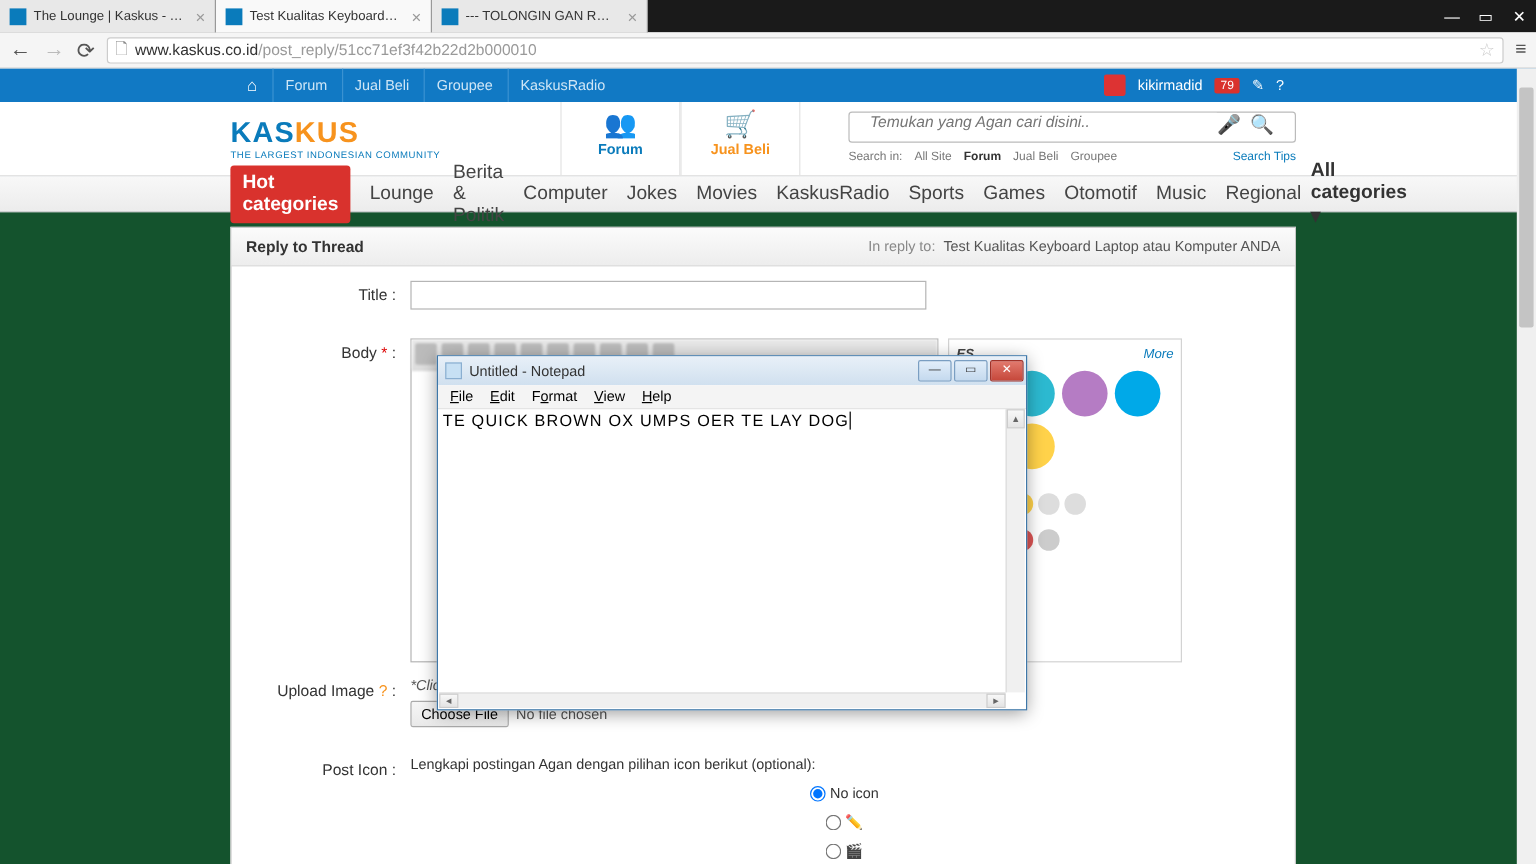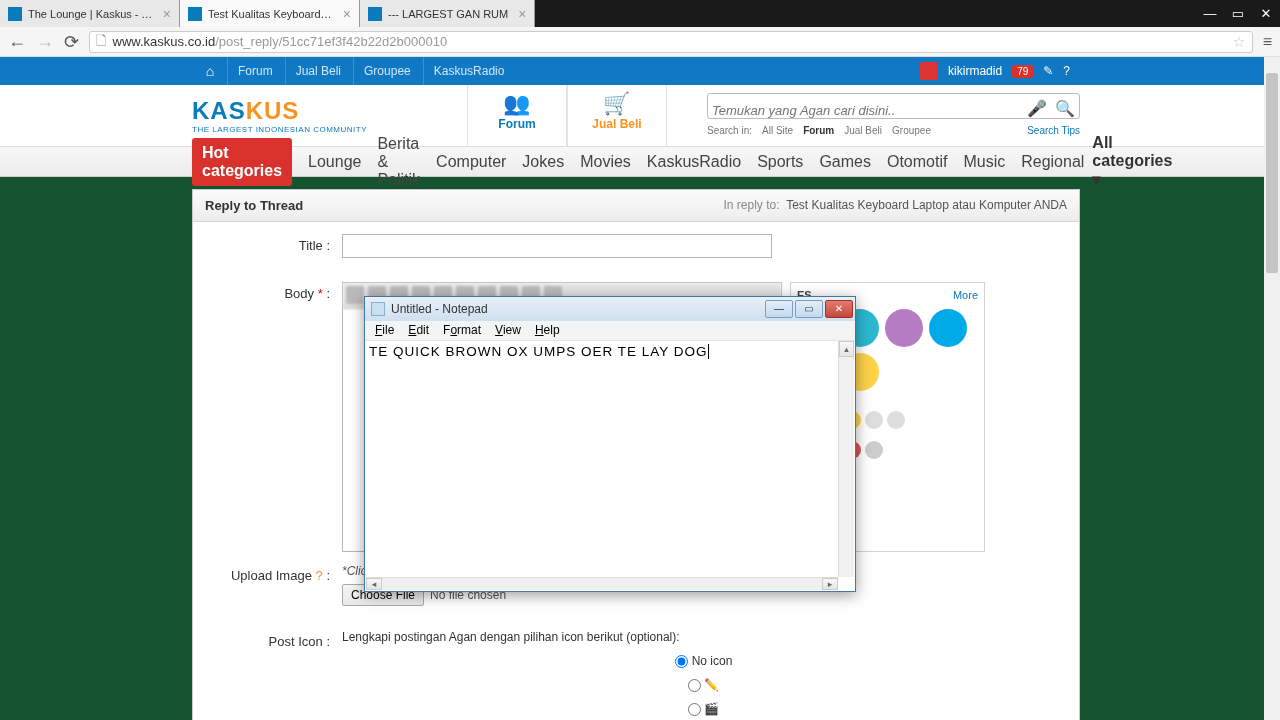--- a/index.html
+++ b/index.html
@@ -36,21 +36,21 @@
 .header-white { background: #fff; height: 62px; display: flex; padding: 0 0 0 192px; border-bottom: 1px solid #ddd; }
 .logo { display: flex; flex-direction: column; justify-content: center; padding-right: 40px; }
 .logo-text { font-size: 24px; font-weight: bold; letter-spacing: 1px; }
 .logo-text .k1 { color: #0a7bbb; } .logo-text .k2 { color: #f7931e; text-align: center; }
 .logo-sub { font-size: 8px; color: #0a7bbb; letter-spacing: 0.5px; }
 .tabbig { width: 100px; border-left: 1px solid #e3e3e3; border-right: 1px solid #e3e3e3; text-align: center; padding-top: 6px; font-size: 12px; }
 .tabbig.forum { color: #0a7bbb; font-weight: bold; }
 .tabbig.jb { color: #f7931e; font-weight: bold; }
 .tabbig .ico { font-size: 22px; display: block; }
 .searcharea { flex: 1; padding: 8px 200px 0 40px; }
-.searchbox { border: 1px solid #bbb; border-radius: 3px; height: 26px; display: flex; align-items: flex-end; padding: 0 4px; }
+.searchbox { border: 1px solid #bbb; border-radius: 3px; height: 26px; display: flex; align-items: flex-start; padding: 0 17px; }
 .searchbox input { border: none; flex: 1; font-size: 13px; font-style: italic; color: #999; outline: none; }
 .searchmeta { font-size: 10px; color: #777; margin-top: 6px; display: flex; gap: 10px; }
 .searchmeta .active { color: #333; font-weight: bold; }
 .searchmeta .tips { margin-left: auto; color: #0a7bbb; }
 
 .catbar { background: linear-gradient(#f8f8f8,#ececec); height: 30px; border-bottom: 1px solid #ccc; display: flex; align-items: center; padding: 0 200px 0 192px; gap: 0; font-size: 16px; }
 .hotcat { background: #d9322d; color: #fff; padding: 6px 10px; border-radius: 3px; font-weight: bold; margin-right: 8px; }
 .catlink { color: #444; padding: 0 8px; cursor: pointer; }
 .allcat { margin-left: auto; font-weight: bold; color: #333; }
 .allcat::after { content: " ▾"; }
@@ -65,21 +65,21 @@
 .form-row { display: flex; padding: 12px 14px; align-items: flex-start; }
 .form-label { width: 135px; text-align: right; font-size: 13px; color: #333; padding-right: 12px; padding-top: 4px; }
 .form-label .req { color: #d00; }
 .form-label .q { color: #f7931e; }
 .form-field { flex: 1; }
 .title-input { width: 430px; height: 24px; border: 1px solid #b5b5b5; padding: 0 4px; }
 .body-editor { border: 1px solid #b5b5b5; width: 440px; height: 270px; background: #fff; position: relative; }
 .toolbar-blur { height: 26px; background: linear-gradient(#e8e8e8,#ddd); border-bottom: 1px solid #ccc; filter: blur(1px); display:flex; gap:4px; padding:3px;}
 .toolbar-blur span{width:18px;height:18px;background:#bbb;border-radius:2px;}
 .smilies { border: 1px solid #d3d3d3; width: 195px; margin-left: 8px; padding: 6px; background: #fff; height: 270px; }
-.smilies-head { font-size: 11px; font-weight: bold; color: #444; display: flex; }
+.smilies-head { font-size: 11px; font-weight: bold; color: #444; display: flex; font-style: italic; }
 .smilies-head .more { margin-left: auto; color: #0a7bbb; font-weight: normal; }
 .smilies-grid { display: flex; flex-wrap: wrap; gap: 6px; margin-top: 8px; }
 .smiley-big { width: 38px; height: 38px; border-radius: 50%; }
 .smiley-sm { width: 18px; height: 18px; border-radius: 50%; margin: 2px; }
 .s-green{background:#7ac943;} .s-blue{background:#00a9e8;} .s-pink{background:#f598b8;} .s-purple{background:#b57cc4;} .s-cyan{background:#2cb9d0;} .s-yellow{background:#ffd24a;}
 .hint { font-size: 12px; color: #555; font-style: italic; }
 .choose { border: 1px solid #aaa; background: linear-gradient(#f6f6f6,#e9e9e9); font-size: 12px; padding: 3px 8px; border-radius: 2px; }
 .nofile { font-size: 12px; color: #555; margin-left: 6px; }
 .iconrow { display: flex; align-items: center; gap: 10px; font-size: 12px; color: #333; flex-wrap: wrap; flex-direction: column; }
 .iconrow label { display: flex; align-items: center; gap: 4px; }
@@ -114,21 +114,21 @@
       <span class="tab-text">The Lounge | Kaskus - The</span>
       <span class="close">×</span>
     </div>
   <div class="tab active">
       <span class="favicon"></span>
       <span class="tab-text">Test Kualitas Keyboard La</span>
       <span class="close">×</span>
     </div>
   <div class="tab">
       <span class="favicon"></span>
-      <span class="tab-text">--- LARGEST GAN RUM</span>
+      <span class="tab-text">--- TOLONGIN GAN RUM</span>
       <span class="close">×</span>
     </div>
   <div class="window-controls">
     <div class="wc">—</div>
     <div class="wc">▭</div>
     <div class="wc">✕</div>
   </div>
 </div>
 
 <div class="addr-bar">

